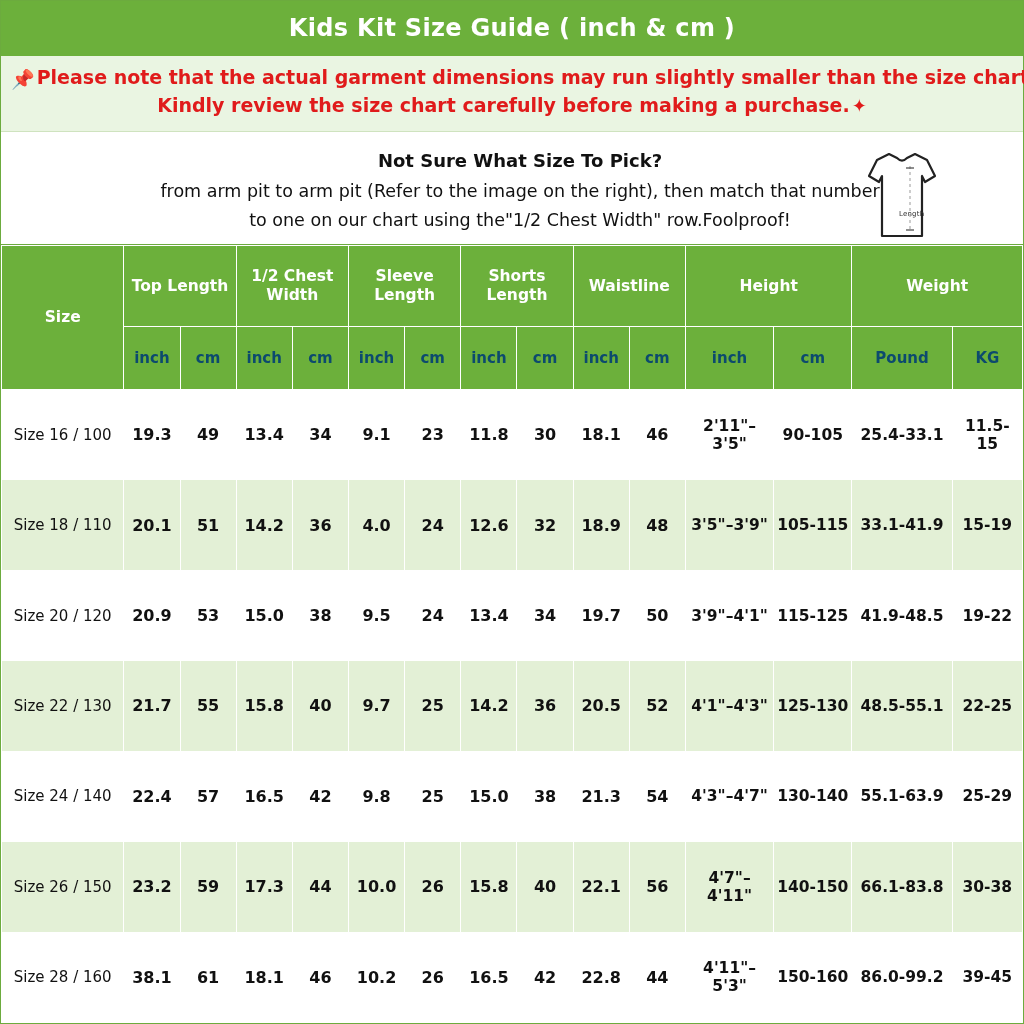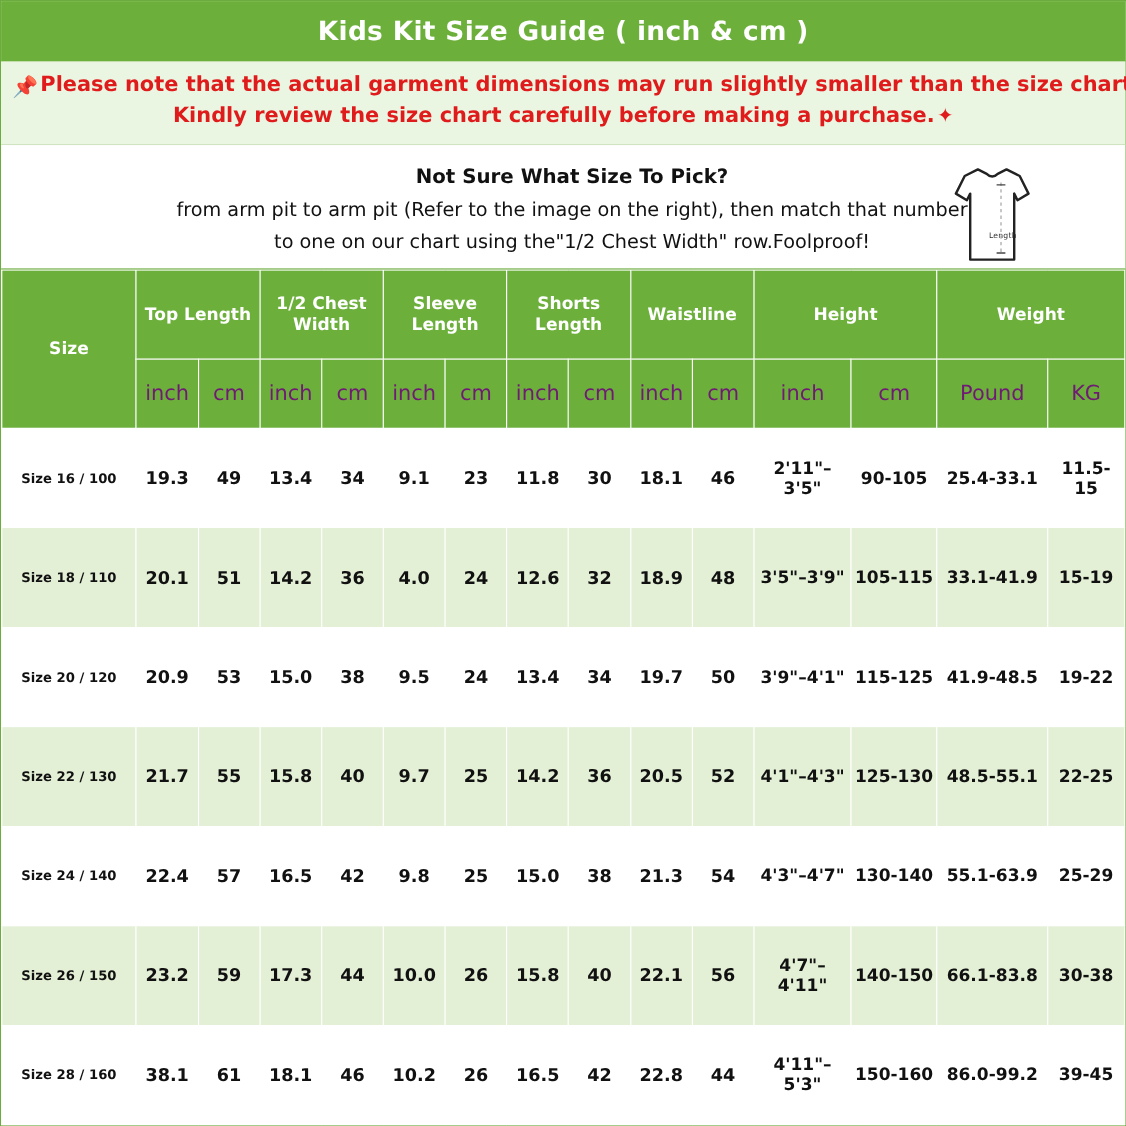--- a/index.html
+++ b/index.html
@@ -122,40 +122,40 @@
     color: #ffffff;
     font-size: 15.5px;
     font-weight: bold;
     line-height: 1.2;
     height: 76px;
     padding: 2px 2px;
     border-color: #ffffff;
   }
   thead tr.head-2 th {
     background: #6cb03b;
-    color: #701a75;
-    font-size: 19px;
-    font-weight: normal;
+    color: #0c4a6e;
+    font-size: 15px;
+    font-weight: bold;
     height: 58px;
     padding: 2px;
     border-color: #ffffff;
   }
   tbody td {
     font-size: 16px;
     color: #111111;
     font-weight: bold;
     border: 1px solid #ffffff;
     height: 77px;
     padding: 0 2px;
   }
   tbody tr.row-even td { background: #ffffff; }
   tbody tr.row-odd td { background: #e3f0d6; }
   tbody td.first-col {
-    font-size: 12px;
-    font-weight: bold;
+    font-size: 15px;
+    font-weight: normal;
   }
   tbody td.range-col { font-size: 15.5px; }
 
   
   col.c-size   { width: 122px; }
   col.c-small  { width: 56px; }
   col.c-mid    { width: 56px; }
   col.c-height-in { width: 88px; }
   col.c-height-cm { width: 78px; }
   col.c-pound  { width: 100px; }

